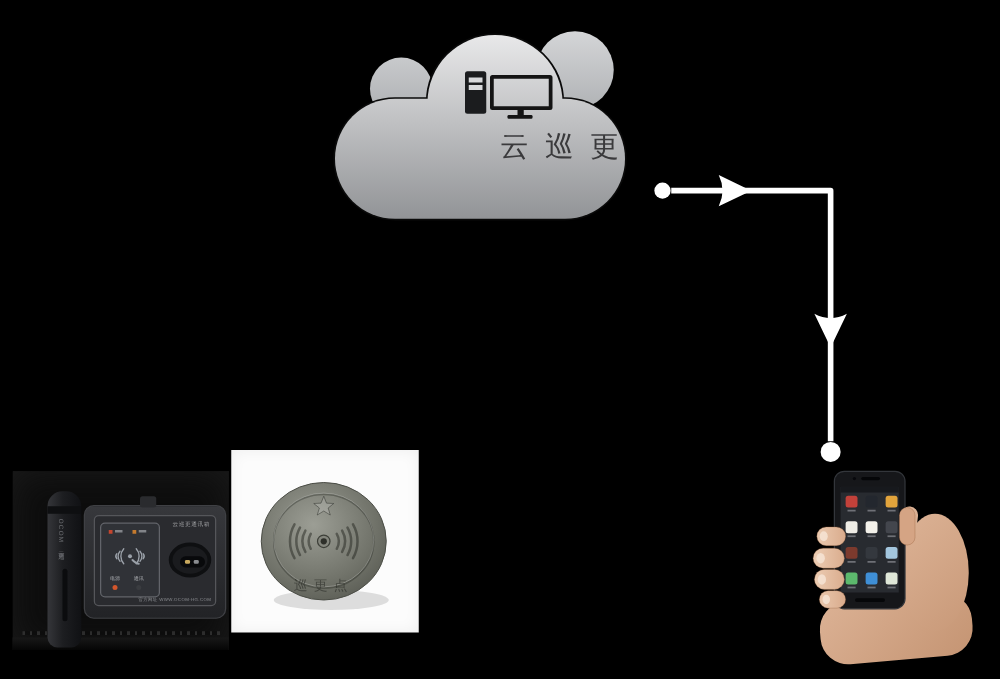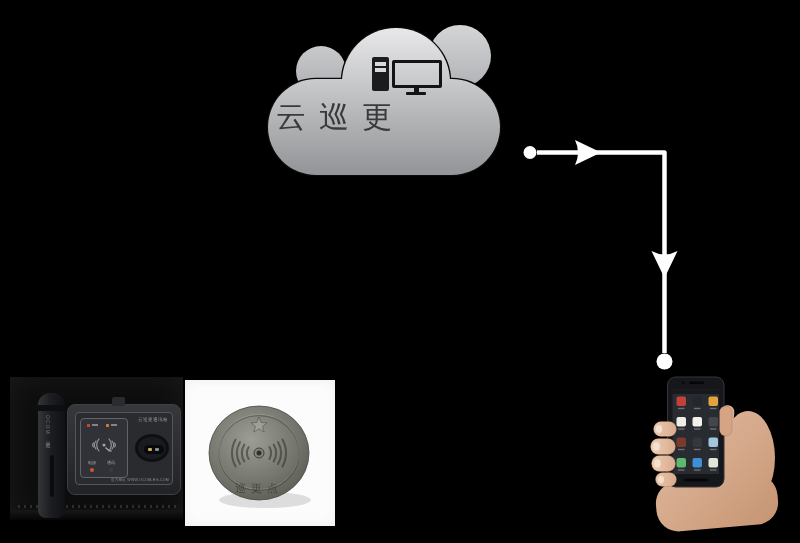--- a/index.html
+++ b/index.html
@@ -2,21 +2,21 @@
 <html><head>
 <meta charset="utf-8">
 <style>
   html,body{margin:0;padding:0;background:#000;}
   .stage{position:relative;width:800px;height:543px;background:#000;overflow:hidden;
          font-family:"Liberation Sans", sans-serif;}
   .abs{position:absolute;}
   
   #cloud-svg{left:258px;top:2px;width:255px;height:182px;}
   .cloud-label{left:263px;top:99px;width:245px;height:36px;line-height:36px;
-    text-align:left;font-size:30px;letter-spacing:13px;text-indent:13px;
+    text-align:right;font-size:23px;letter-spacing:13px;text-indent:13px;
     color:#3a3a3c;font-weight:500;}
   
   .pc-tower{left:372px;top:57px;width:17px;height:34px;background:#1b1c1e;border-radius:2px;}
   .pc-slot{position:absolute;left:3px;width:11px;height:3.5px;background:#d8d9db;}
   .pc-monitor{left:392px;top:60px;width:50px;height:28px;border:3px solid #141414;
     border-radius:2px;box-sizing:border-box;background:transparent;}
   .pc-stand{left:414px;top:88px;width:5px;height:4px;background:#141414;}
   .pc-base{left:406px;top:92px;width:20px;height:3px;background:#141414;border-radius:1px;}
   
   #flow-svg{left:515px;top:135px;width:175px;height:240px;}
@@ -45,21 +45,21 @@
   .lbl-bar{position:absolute;height:2px;background:#97999d;opacity:.8;}
   .led-dot{position:absolute;width:4px;height:4px;border-radius:50%;}
   .led-text{position:absolute;font-size:4px;color:#a5a7ab;letter-spacing:0;line-height:4px;}
   .station-title{position:absolute;right:4px;top:4px;font-size:4.5px;color:#9b9c9f;letter-spacing:.5px;}
   .port{position:absolute;left:59px;top:21px;width:34px;height:28px;border-radius:50%;
     background:#1a1b1e;border:3px solid #0e0f11;box-sizing:border-box;}
   .port-slot{position:absolute;left:6px;top:8px;width:20px;height:9px;border-radius:5px;background:#08090b;}
   .pin{position:absolute;top:3px;width:4px;height:3px;border-radius:1px;}
   .station-web{position:absolute;right:3px;bottom:2px;font-size:3.5px;color:#8e9094;letter-spacing:.3px;}
   
-  .photo-right{left:185px;top:380px;width:150px;height:146px;background:#fcfcfc;
+  .photo-right{left:185px;top:360px;width:150px;height:146px;background:#fcfcfc;
     box-shadow:inset 0 0 12px rgba(0,0,0,.06);}
   
   #hand-svg{left:615px;top:372px;width:185px;height:171px;}
 </style>
 </head>
 <body>
 
 <div class="stage">
 
   <svg id="cloud-svg" class="abs" viewBox="258 2 255 182">

